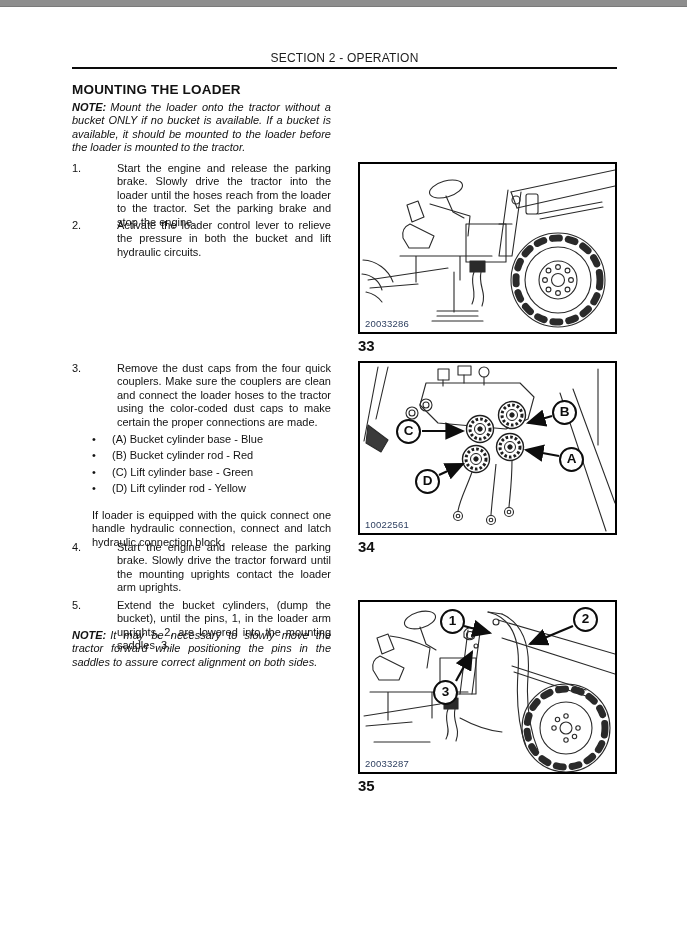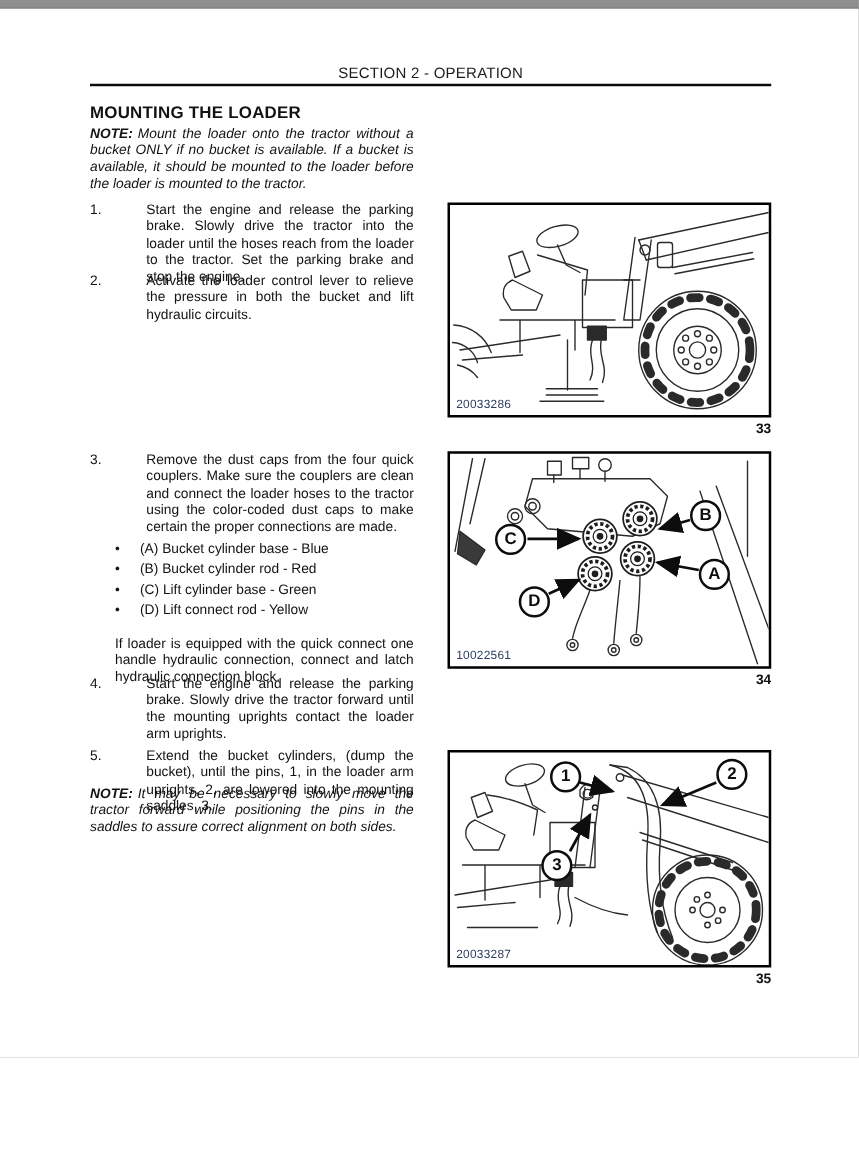--- a/index.html
+++ b/index.html
@@ -26,21 +26,21 @@
   .step1{top:84px;} .step2{top:141px;} .step3{top:284px;} .step4{top:463px;} .step5{top:521px;}
   .bullets{position:absolute;top:355px;left:20px;width:239px;}
   .bullet{display:flex;height:16.4px;align-items:flex-start;}
   .bullet .dot{width:20px;flex:none;font-size:11px;}
   .extra{position:absolute;top:420px;left:20px;width:239px;text-align:justify;}
   
   .fig{position:absolute;left:358px;width:255px;border:2px solid #000;background:#fff;overflow:hidden;}
   .fig1{top:155px;height:168px;} .fig2{top:354px;height:170px;} .fig3{top:593px;height:170px;}
   .fig svg{position:absolute;top:0;left:0;}
   .img-id{position:absolute;bottom:3px;left:5px;font-size:9.5px;color:#2c3e5f;letter-spacing:.2px;}
-  .fig-num{position:absolute;left:358px;width:259px;text-align:right;font-size:11px;font-weight:600;color:#111;}
+  .fig-num{position:absolute;left:358px;width:259px;text-align:left;font-size:15px;font-weight:600;color:#111;}
   .num33{top:330px;} .num34{top:531px;} .num35{top:770px;}
   .callout{position:absolute;width:25px;height:25px;box-sizing:border-box;border:2.2px solid #0d0d0d;
            border-radius:50%;background:#fff;text-align:center;line-height:20.5px;
            font-size:13.5px;font-weight:bold;color:#0d0d0d;z-index:3;}
   
   .toolbar{position:absolute;left:0;top:897px;width:687px;height:36px;background:#0f172a;
            border-top:1px solid #5d5d5d;box-shadow:inset 0 1px 0 #b4b4b4;}
   .tb-first{position:absolute;left:-2px;top:11px;width:7px;height:14px;background:#1a1a1a;}
   .tri-l{width:0;height:0;border-top:7px solid transparent;border-bottom:7px solid transparent;
          border-right:11px solid #161616;}
@@ -95,21 +95,21 @@
         <div class="para bullet">
             <span class="dot">•</span>
             <span>(B) Bucket cylinder rod - Red</span>
           </div>
         <div class="para bullet">
             <span class="dot">•</span>
             <span>(C) Lift cylinder base - Green</span>
           </div>
         <div class="para bullet">
             <span class="dot">•</span>
-            <span>(D) Lift connect rod - Yellow</span>
+            <span>(D) Lift cylinder rod - Yellow</span>
           </div>
       </div>
 
       <p class="para extra">If loader is equipped with the quick connect one handle hydraulic connection, connect and latch hydraulic connection block.</p>
 
       <div class="para step step4">
         <span class="n">4.</span>
         <span class="t">Start the engine and release the parking brake. Slowly drive the tractor forward until the mounting uprights contact the loader arm uprights.</span>
       </div>
       <div class="para step step5">

